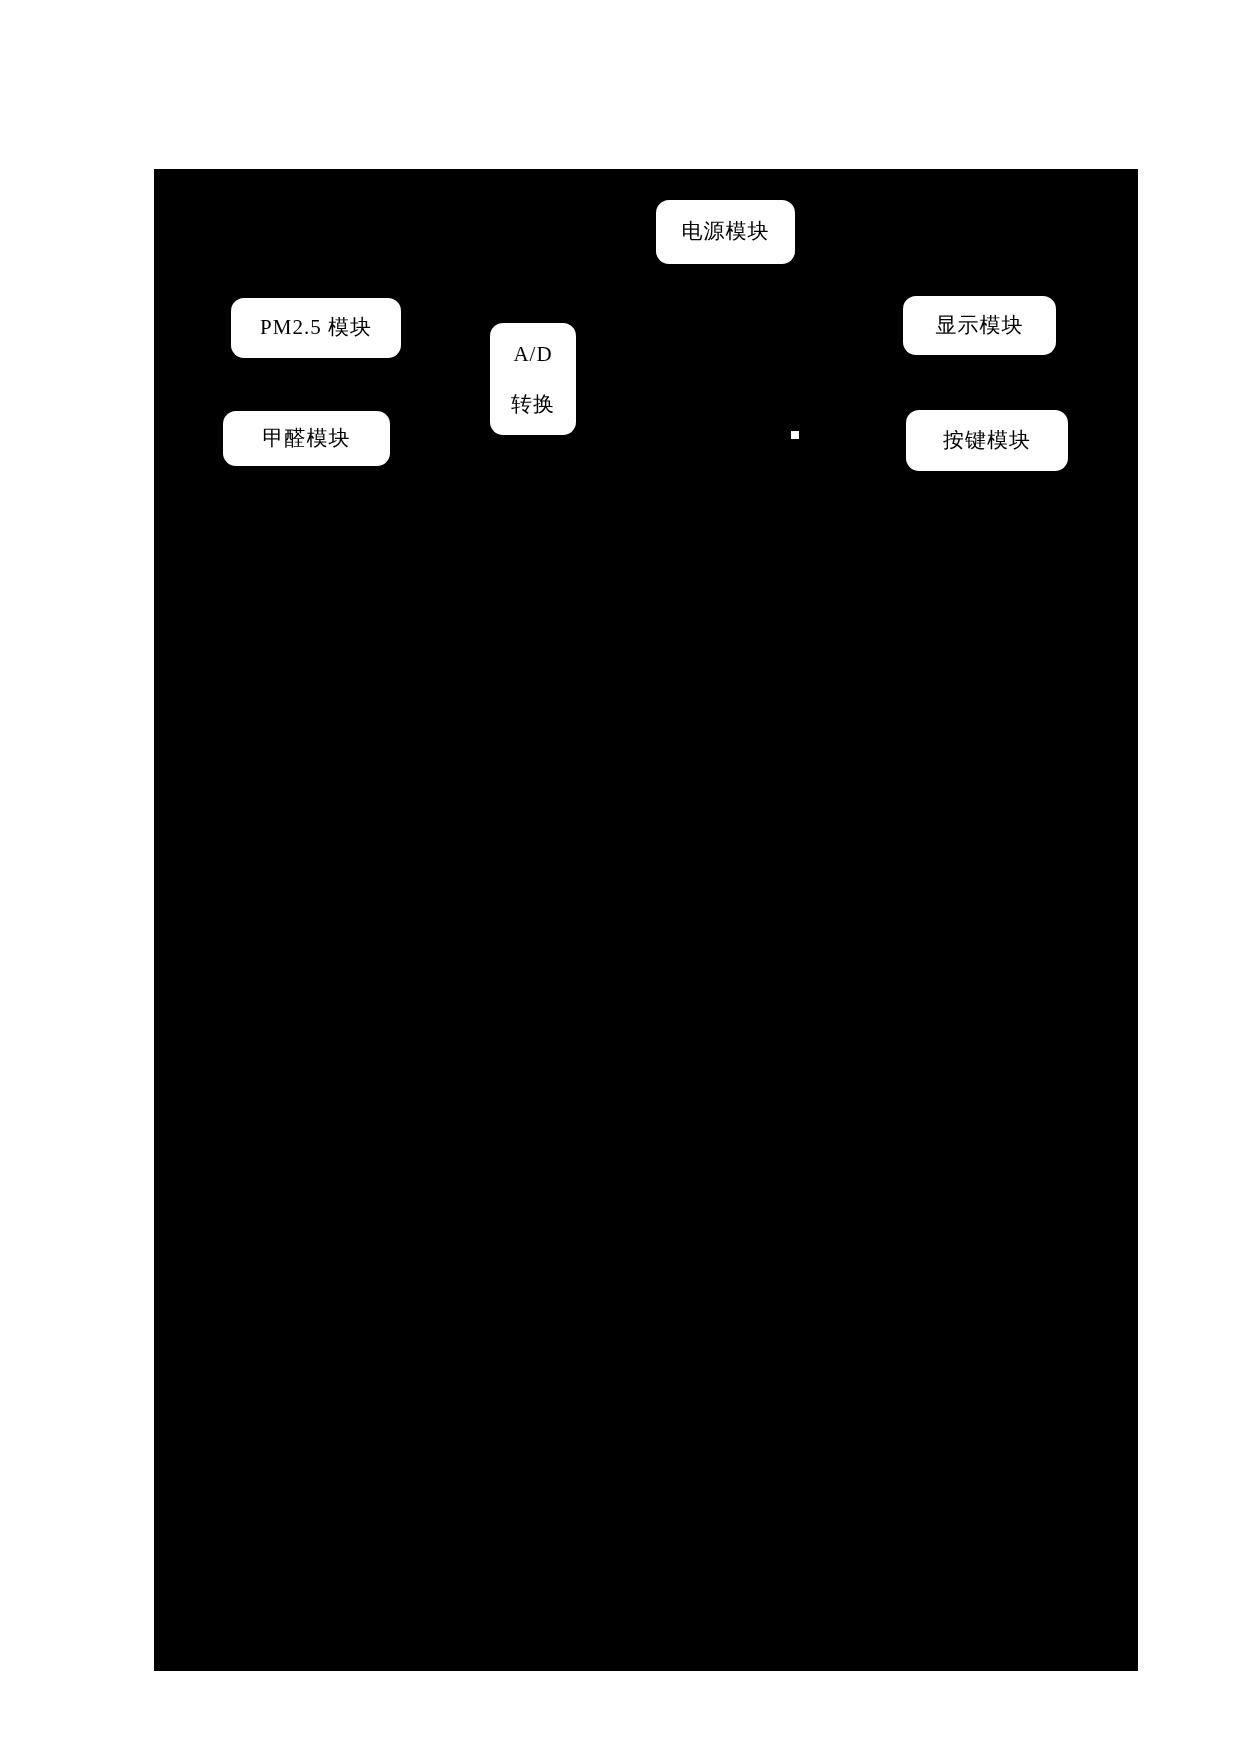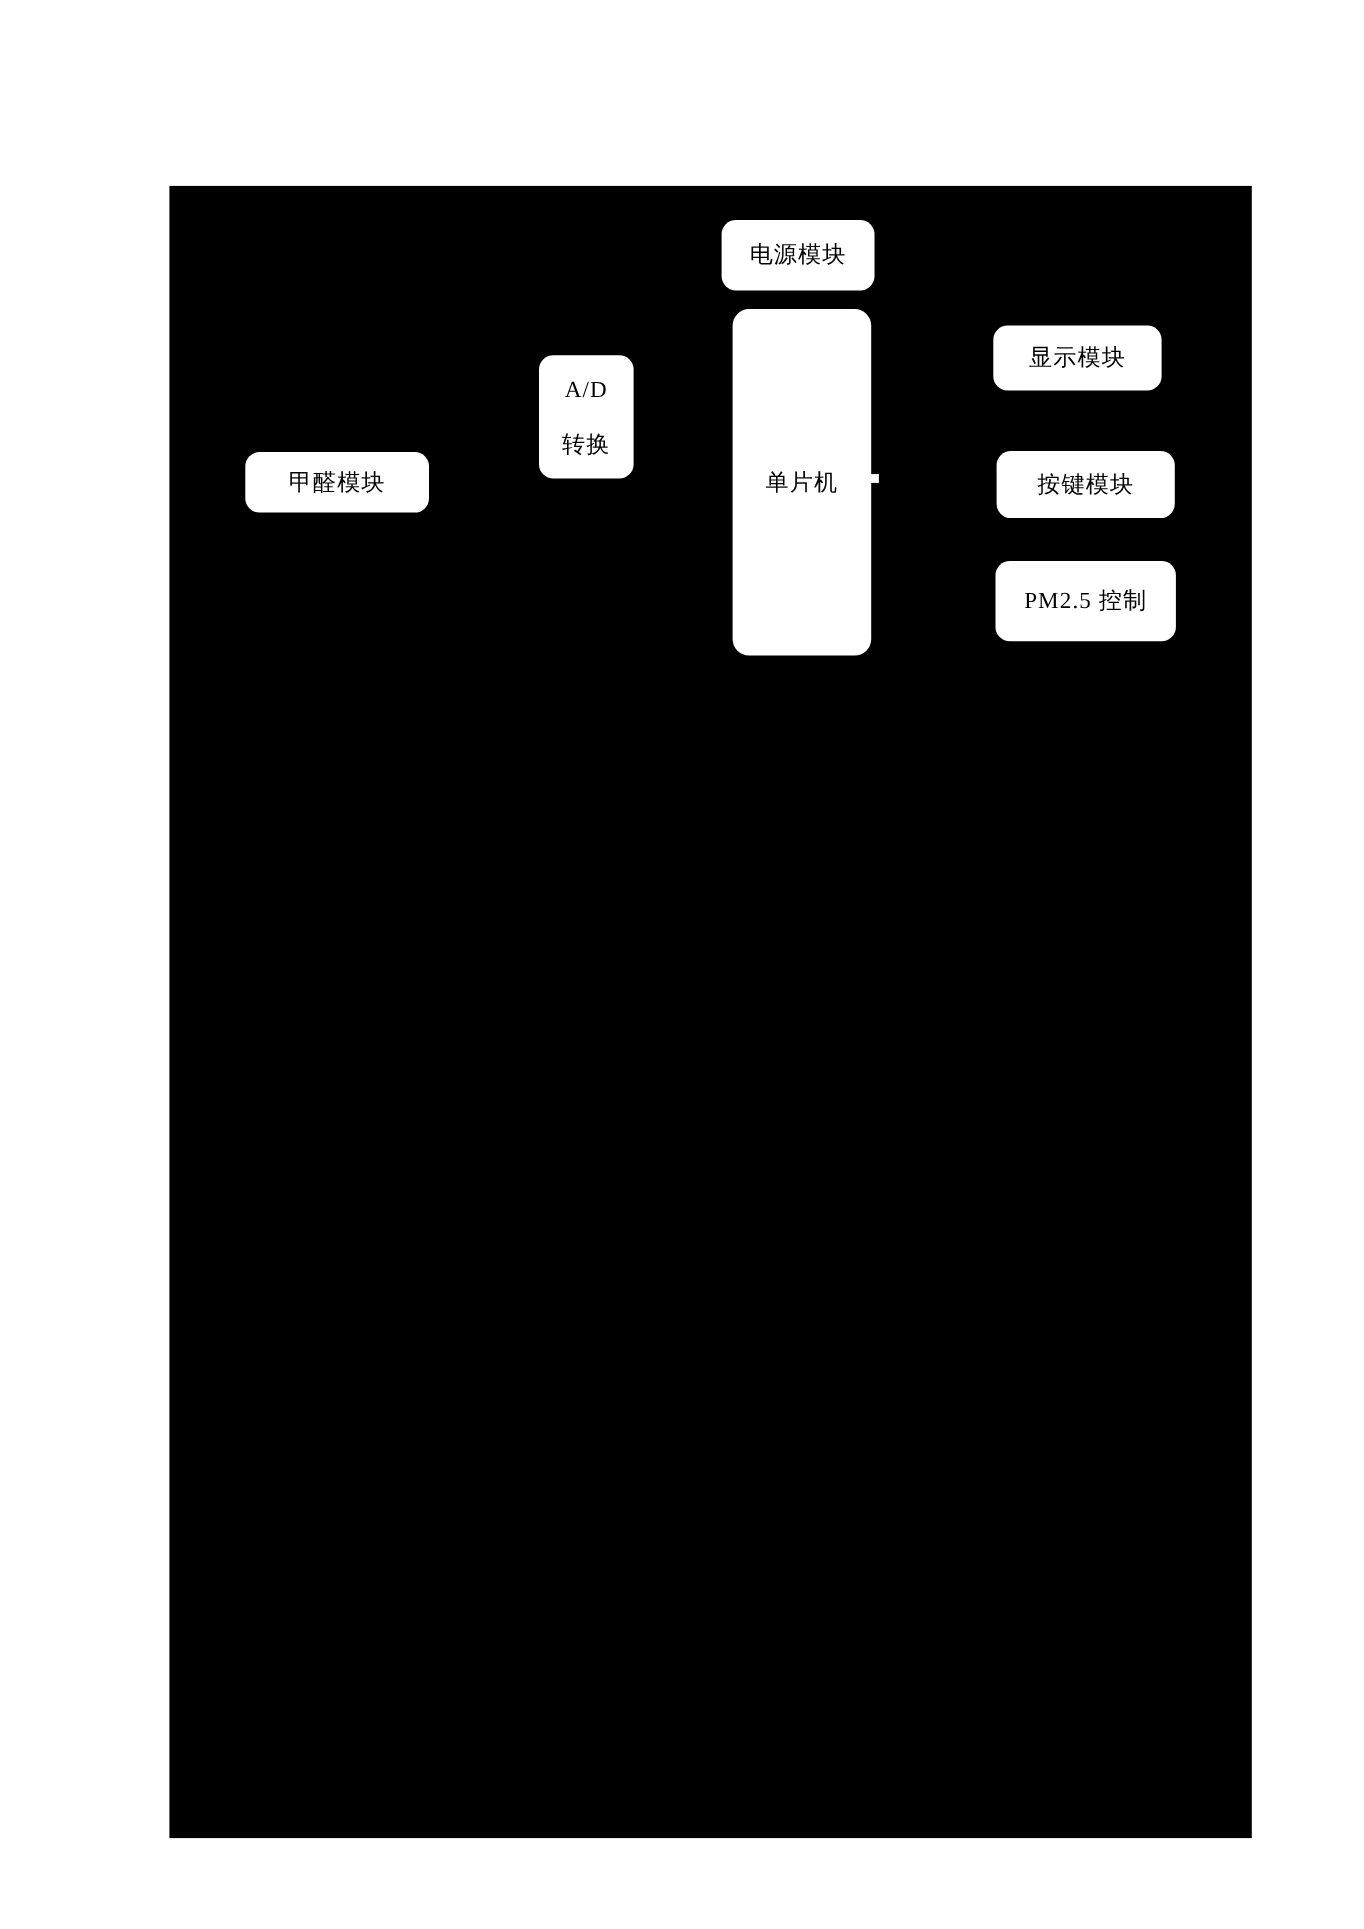--- a/index.html
+++ b/index.html
@@ -55,43 +55,40 @@
 </head>
 <body>
 
 <div class="page">
   <div class="canvas">
 
     <div class="node n-power">
       <span class="line">电源模块</span>
     </div>
 
+    <div class="node n-pm25-module">
+      <span class="line">PM2.5 模块</span>
+    </div>
 
     <div class="node n-ad">
       <span class="line">A/D</span>
       <span class="line">转换</span>
     </div>
 
-    <div class="node n-mcu">
-      <span class="line">单片机</span>
-    </div>
 
     <div class="node n-display">
       <span class="line">显示模块</span>
     </div>
 
     <div class="node n-formaldehyde">
       <span class="line">甲醛模块</span>
     </div>
 
     <div class="node n-alarm">
       <span class="line">按键模块</span>
     </div>
 
 
-    <div class="node n-pm25-control">
-      <span class="line">PM2.5 控制</span>
-    </div>
 
     <div class="connector-stub"></div>
 
   </div>
 </div>
 
 </body></html>

